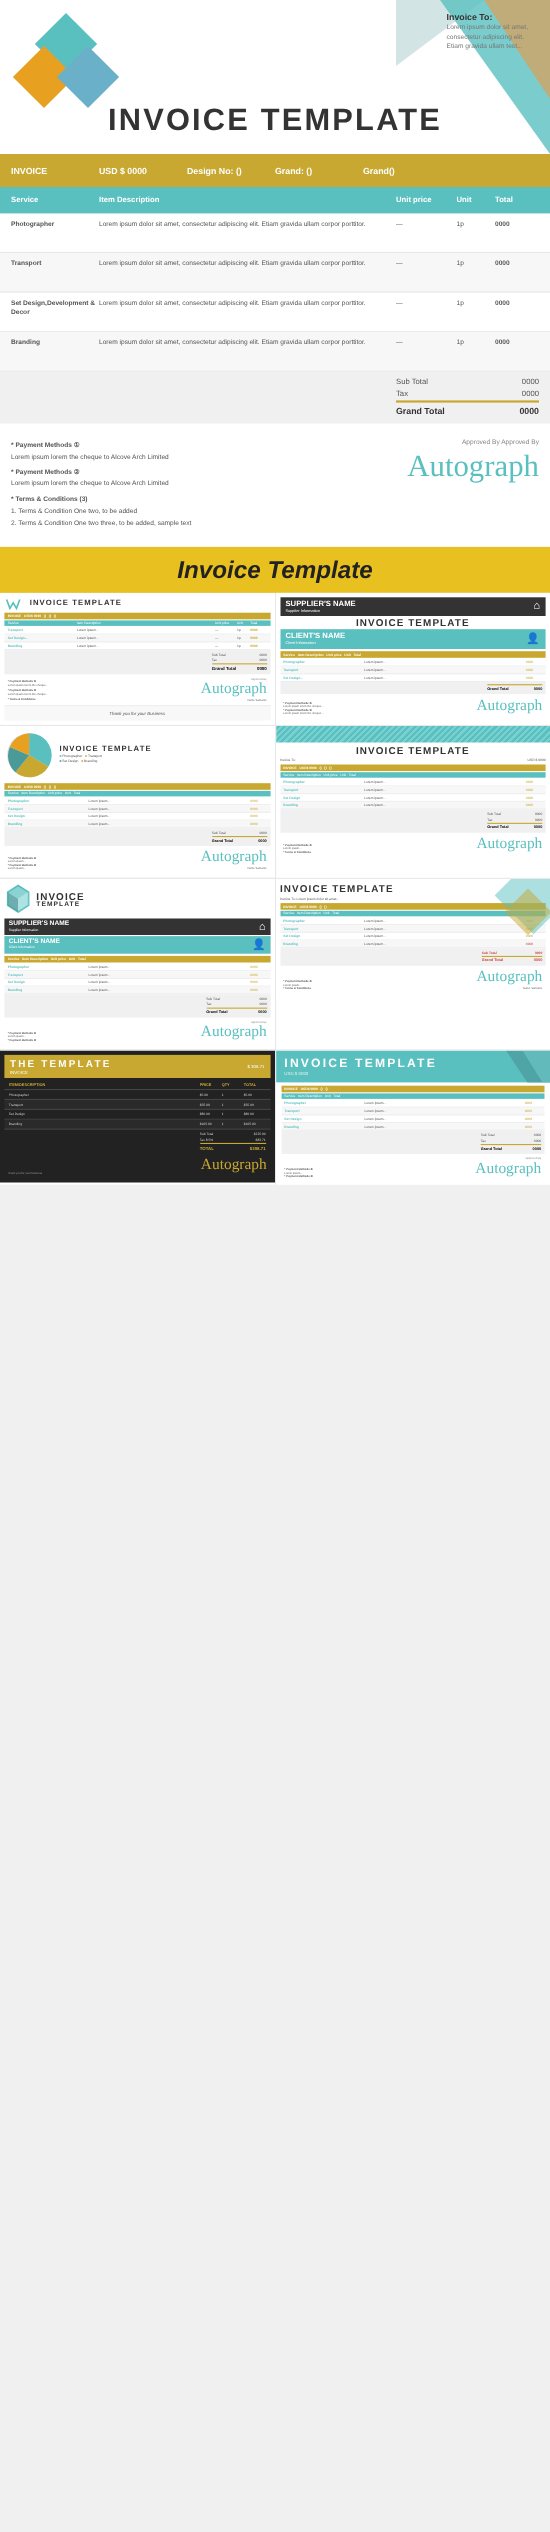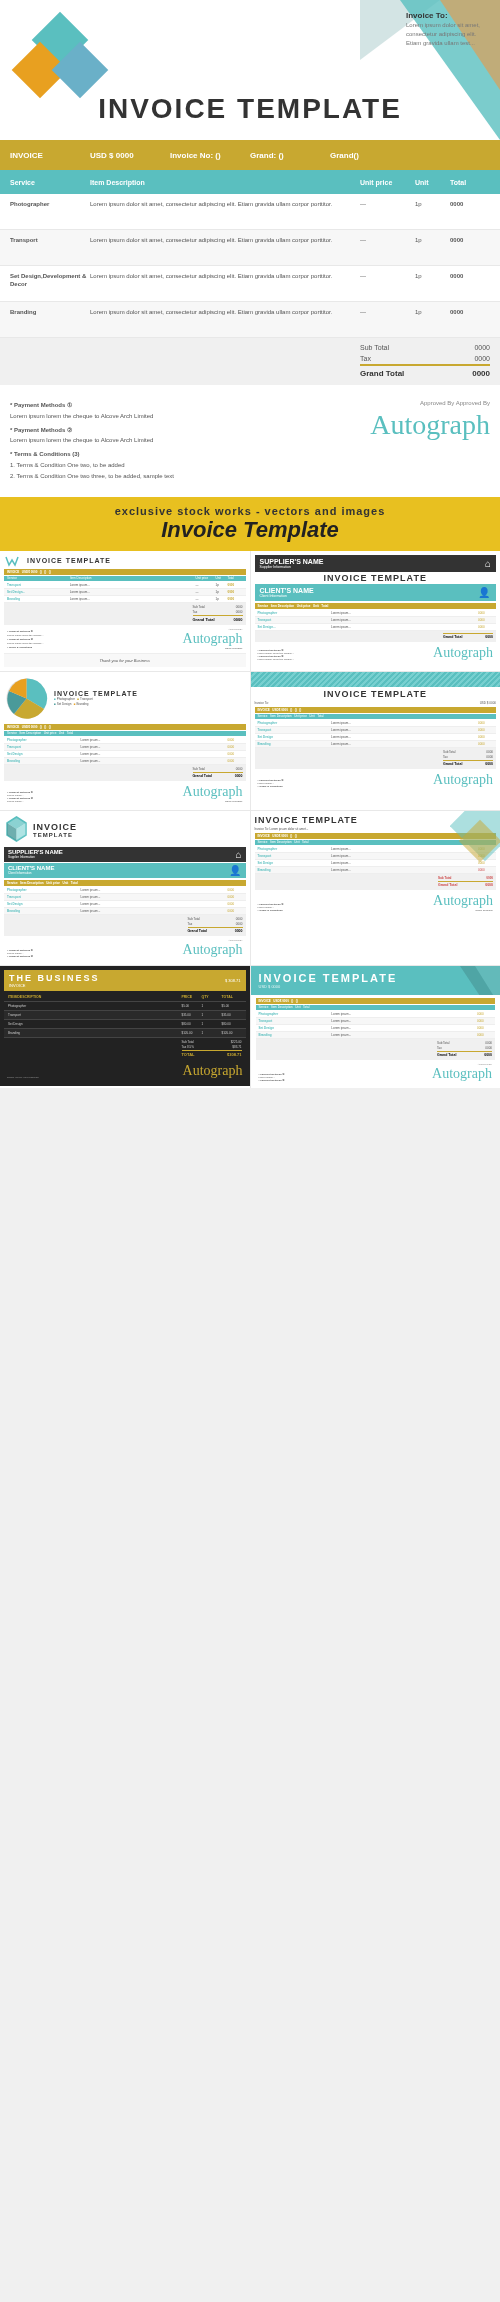--- a/index.html
+++ b/index.html
@@ -288,21 +288,21 @@
       <div class="tri1"></div>
       <div class="tri2"></div>
     </div>
 
     <div class="s1-title">INVOICE TEMPLATE</div>
   </div>
 
   <div class="s1-table-header">
     <div class="col col-invoice">INVOICE</div>
     <div class="col col-total">USD $ 0000</div>
-    <div class="col col-invoiceno">Invoice No: ()</div>
+    <div class="col col-invoiceno">Design No: ()</div>
     <div class="col col-date">Grand: ()</div>
     <div class="col col-terms">Grand()</div>
   </div>
 
   <div class="s1-col-headers">
     <div class="ch ch-service">Service</div>
     <div class="ch ch-desc">Item Description</div>
     <div class="ch ch-unit-price">Unit price</div>
     <div class="ch ch-unit">Unit</div>
     <div class="ch ch-total">Total</div>
@@ -375,21 +375,20 @@
     </div>
     <div class="s1-footer-right">
       <div class="approved-label">Approved By Approved By</div>
       <div class="autograph">Autograph</div>
     </div>
   </div>
 
 </div>
 
 <div class="promo-banner">
-  <div class="promo-line1">exclusive stock works - vectors and images</div>
   <div class="promo-line2">Invoice Template</div>
 </div>
 
 <div class="thumb-grid">
 
   <div class="thumb-cell">
     <div style="padding:4px; background:white;">
 
       <div style="display:flex; align-items:center; margin-bottom:2px;">
         <svg width="20" height="12" viewBox="0 0 20 12">
@@ -798,21 +797,21 @@
           <div style="font-size:2.5px; color:#555;">Name Surname</div>
         </div>
       </div>
     </div>
   </div>
 
   <div class="thumb-cell">
     <div style="background:#222; padding:4px;">
       <div style="background:#c8a830; padding:3px 5px; display:flex; justify-content:space-between; align-items:center; margin-bottom:2px;">
         <div>
-          <div style="font-size:9px; font-weight:900; color:white; letter-spacing:2px;">THE BUSINESS</div>
+          <div style="font-size:9px; font-weight:900; color:white; letter-spacing:2px;">THE TEMPLATE</div>
           <div style="font-size:4px; color:white;">INVOICE</div>
         </div>
         <div style="text-align:right;">
           <div style="font-size:4px; color:white;">$ 308.71</div>
         </div>
       </div>
       <div style="display:flex; border-bottom:0.5px solid #444; padding:2px 4px;">
         <span style="font-size:3.5px; color:#c8a830; font-weight:bold; flex:1;">ITEM/DESCRIPTION</span>
         <span style="font-size:3.5px; color:#c8a830; font-weight:bold; width:20px;">PRICE</span>
         <span style="font-size:3.5px; color:#c8a830; font-weight:bold; width:20px;">QTY</span>

